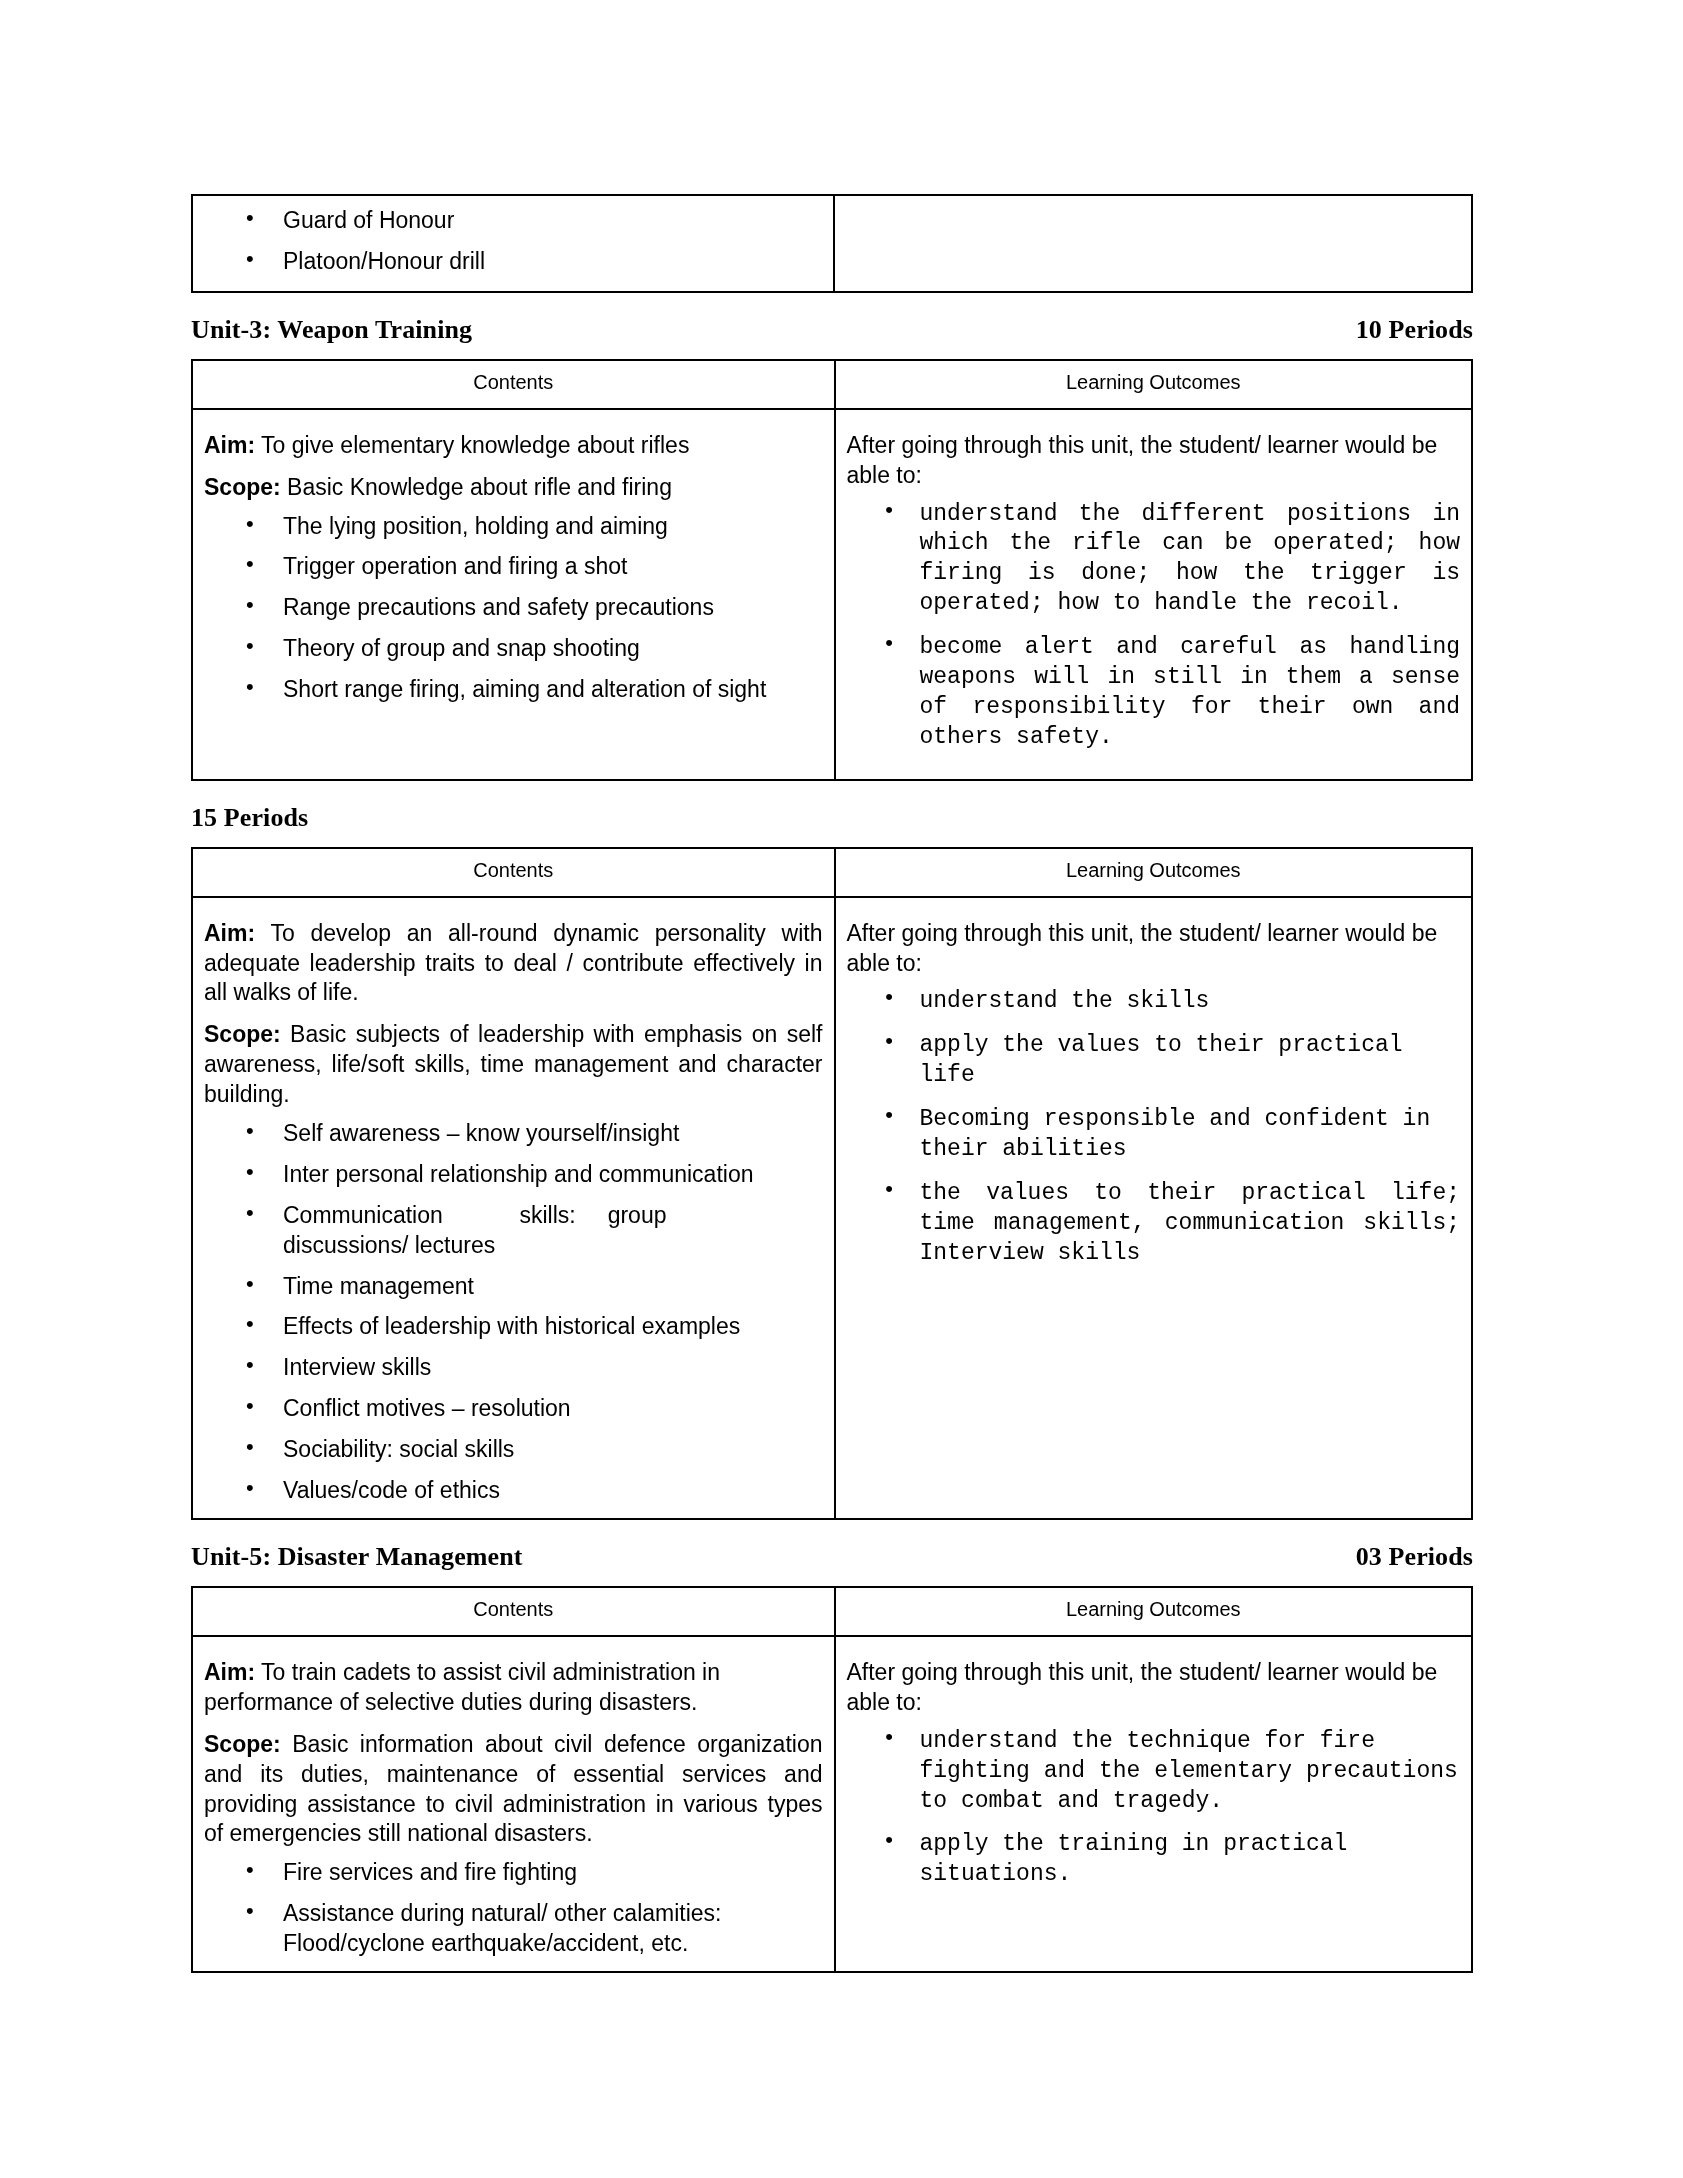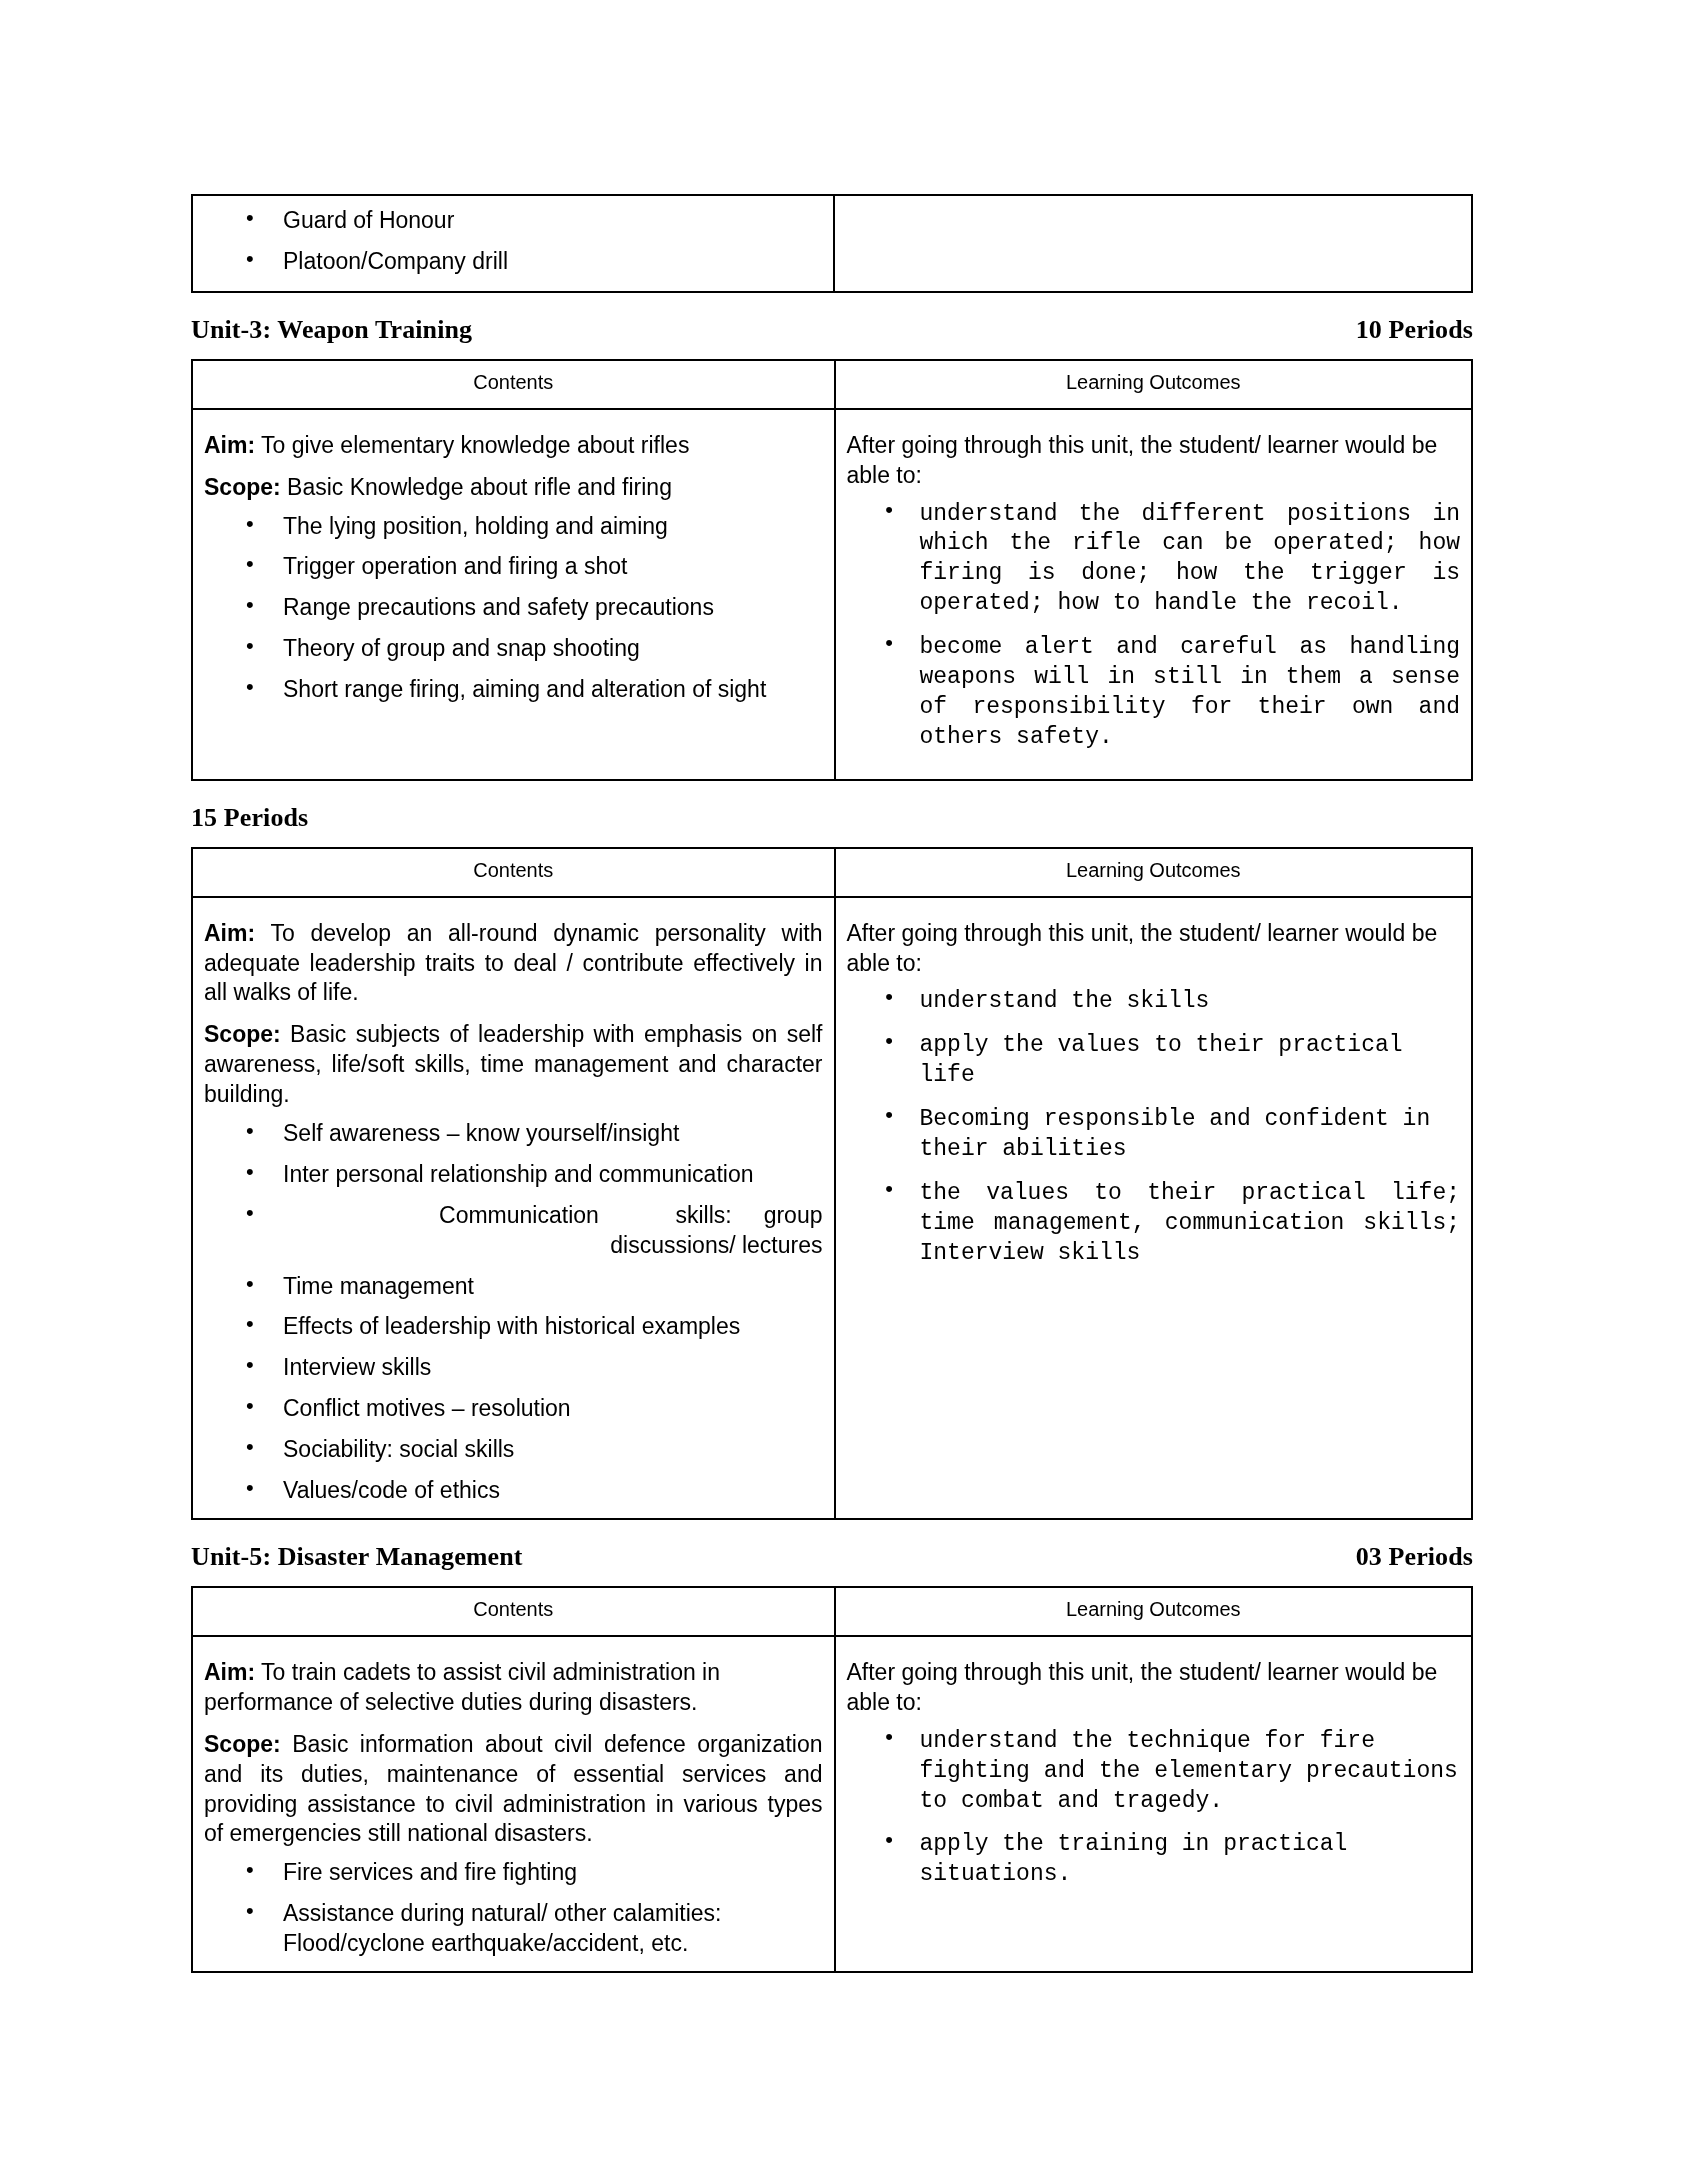--- a/index.html
+++ b/index.html
@@ -116,35 +116,35 @@
   }
   table.cont-table td {
     border: 2px solid #000;
     vertical-align: top;
     padding: 10px 11px 14px 11px;
     font-size: 23px;
     line-height: 1.30;
   }
   td.empty-cell { }
 
-  .nowrap-pad { white-space: pre-wrap; text-align: right; }
+  .nowrap-pad { white-space: pre-wrap; }
 </style>
 </head>
 <body>
 
 <div class="page">
   <div class="content-area">
 
     <table class="cont-table">
       <tbody>
           <tr>
         <td class="col-contents">
           <ul class="bl">
             <li><span>Guard of Honour</span></li>
-            <li><span>Platoon/Company drill</span></li>
+            <li><span>Platoon/Honour drill</span></li>
           </ul>
         </td>
         <td class="col-outcomes empty-cell">
           <span></span>
         </td>
       </tr>
     </tbody>
       </table>
 
     <div class="unit-heading">

